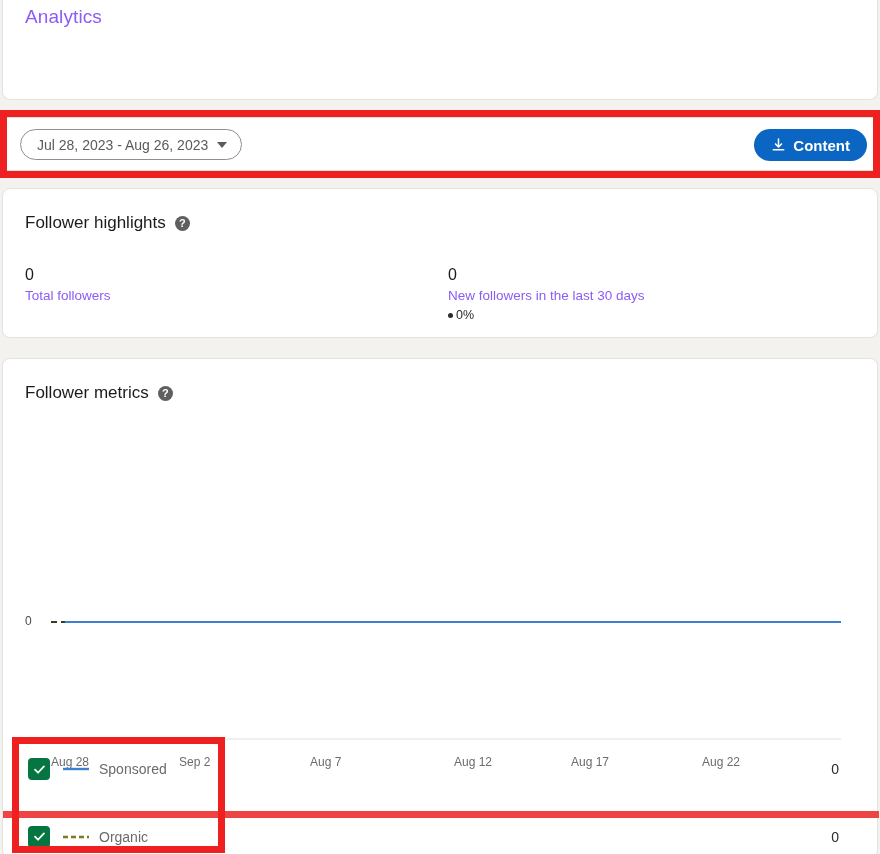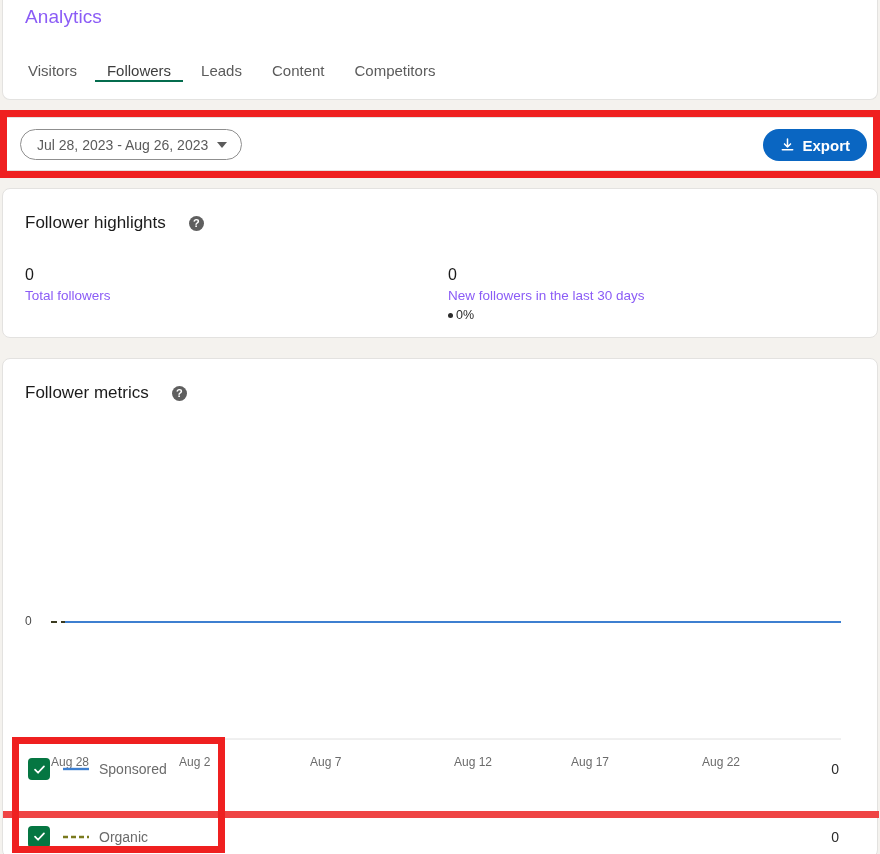--- a/index.html
+++ b/index.html
@@ -138,21 +138,21 @@
   
   #highlights-card { top: 188px; height: 150px; }
   .card-title {
     position: absolute;
     top: 24px;
     left: 22px;
     font-size: 17px;
     color: #1b1b1b;
     display: flex;
     align-items: center;
-    gap: 23px;
+    gap: 9px;
   }
   .help-icon {
     width: 15px; height: 15px;
     border-radius: 50%;
     background: #5f5f5f;
     color: #fff;
     font-size: 11px;
     font-weight: bold;
     line-height: 15px;
     text-align: center;
@@ -224,42 +224,35 @@
     font-size: 14px;
     color: #2b2b2b;
   }
 </style>
 </head>
 <body>
 
 <div class="card" id="header-card">
   <div id="page-title">Analytics</div>
 
-  <div id="tabbar">
-    <button class="tab">Visitors</button>
-    <button class="tab active">Followers</button>
-    <button class="tab">Leads</button>
-    <button class="tab">Content</button>
-    <button class="tab">Competitors</button>
-  </div>
 </div>
 
 <div class="card" id="daterange-card"></div>
 
 <button id="date-pill">
   <span>Jul 28, 2023 - Aug 26, 2023</span>
   <span class="caret"></span>
 </button>
 
 <button id="export-btn">
   <svg width="15" height="15" viewBox="0 0 16 16">
     <path d="M8 1v8M8 9.5L4.8 6.3M8 9.5l3.2-3.2" stroke="#ffffff" stroke-width="1.6" fill="none" stroke-linecap="round"></path>
     <path d="M2.5 12.6h11" stroke="#ffffff" stroke-width="1.7" stroke-linecap="round"></path>
   </svg>
-  <span>Export</span>
+  <span>Content</span>
 </button>
 
 <div class="card" id="highlights-card">
   <div class="card-title">
     <span>Follower highlights</span>
     <span class="help-icon">?</span>
   </div>
 
   <div class="stat" id="stat-total">
     <div class="stat-value">0</div>
@@ -287,21 +280,21 @@
 
     <svg width="876" height="340" style="position:absolute;left:0;top:0;">
 
       <line x1="48" y1="208" x2="838" y2="208" stroke="#3b3b20" stroke-width="2" stroke-dasharray="6 4"></line>
       <line x1="62" y1="208" x2="838" y2="208" stroke="#3d7fd0" stroke-width="2.2"></line>
 
       <line x1="48" y1="325" x2="838" y2="325" stroke="#e0e0e0" stroke-width="1"></line>
     </svg>
 
     <div class="x-label" style="left:48px;  top:341px;">Aug 28</div>
-    <div class="x-label" style="left:176px; top:341px;">Aug 2</div>
+    <div class="x-label" style="left:176px; top:341px;">Sep 2</div>
     <div class="x-label" style="left:307px; top:341px;">Aug 7</div>
     <div class="x-label" style="left:451px; top:341px;">Aug 12</div>
     <div class="x-label" style="left:568px; top:341px;">Aug 17</div>
     <div class="x-label" style="left:699px; top:341px;">Aug 22</div>
   </div>
 
   <div class="legend-row" id="legend-row-0">
     <span class="check">
       <svg width="13" height="13" viewBox="0 0 14 14">
         <path d="M2.2 7.2l3.2 3.3L11.8 3.6" stroke="#ffffff" stroke-width="1.9" fill="none" stroke-linecap="round" stroke-linejoin="round"></path>

